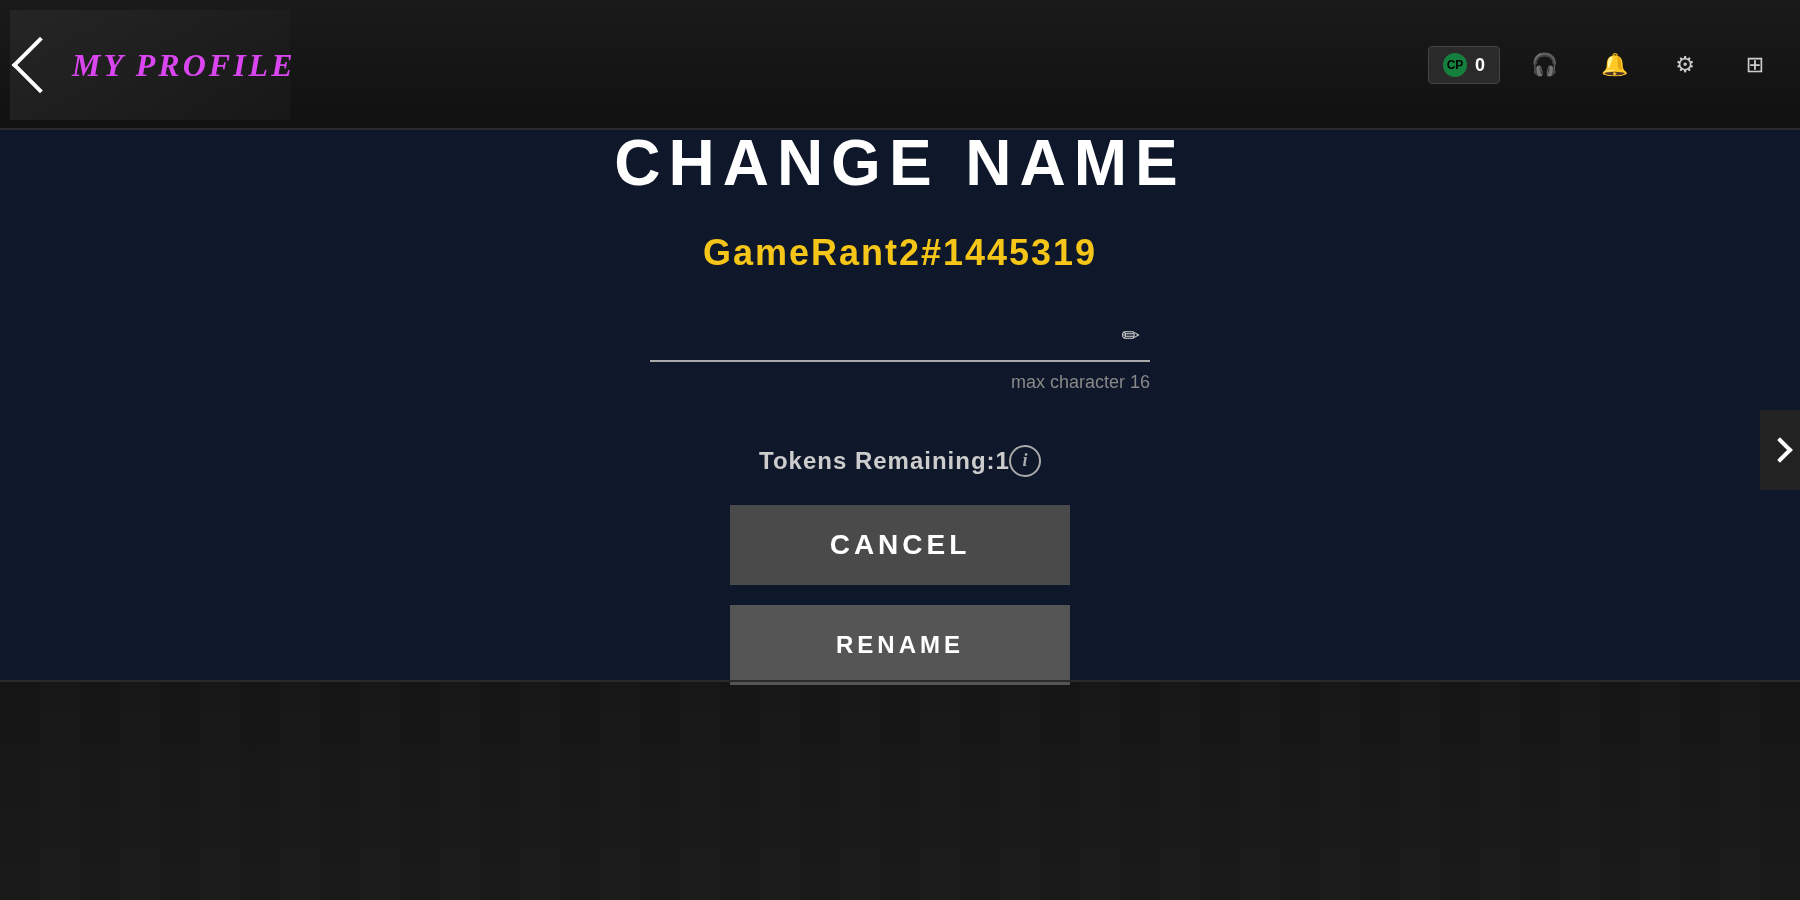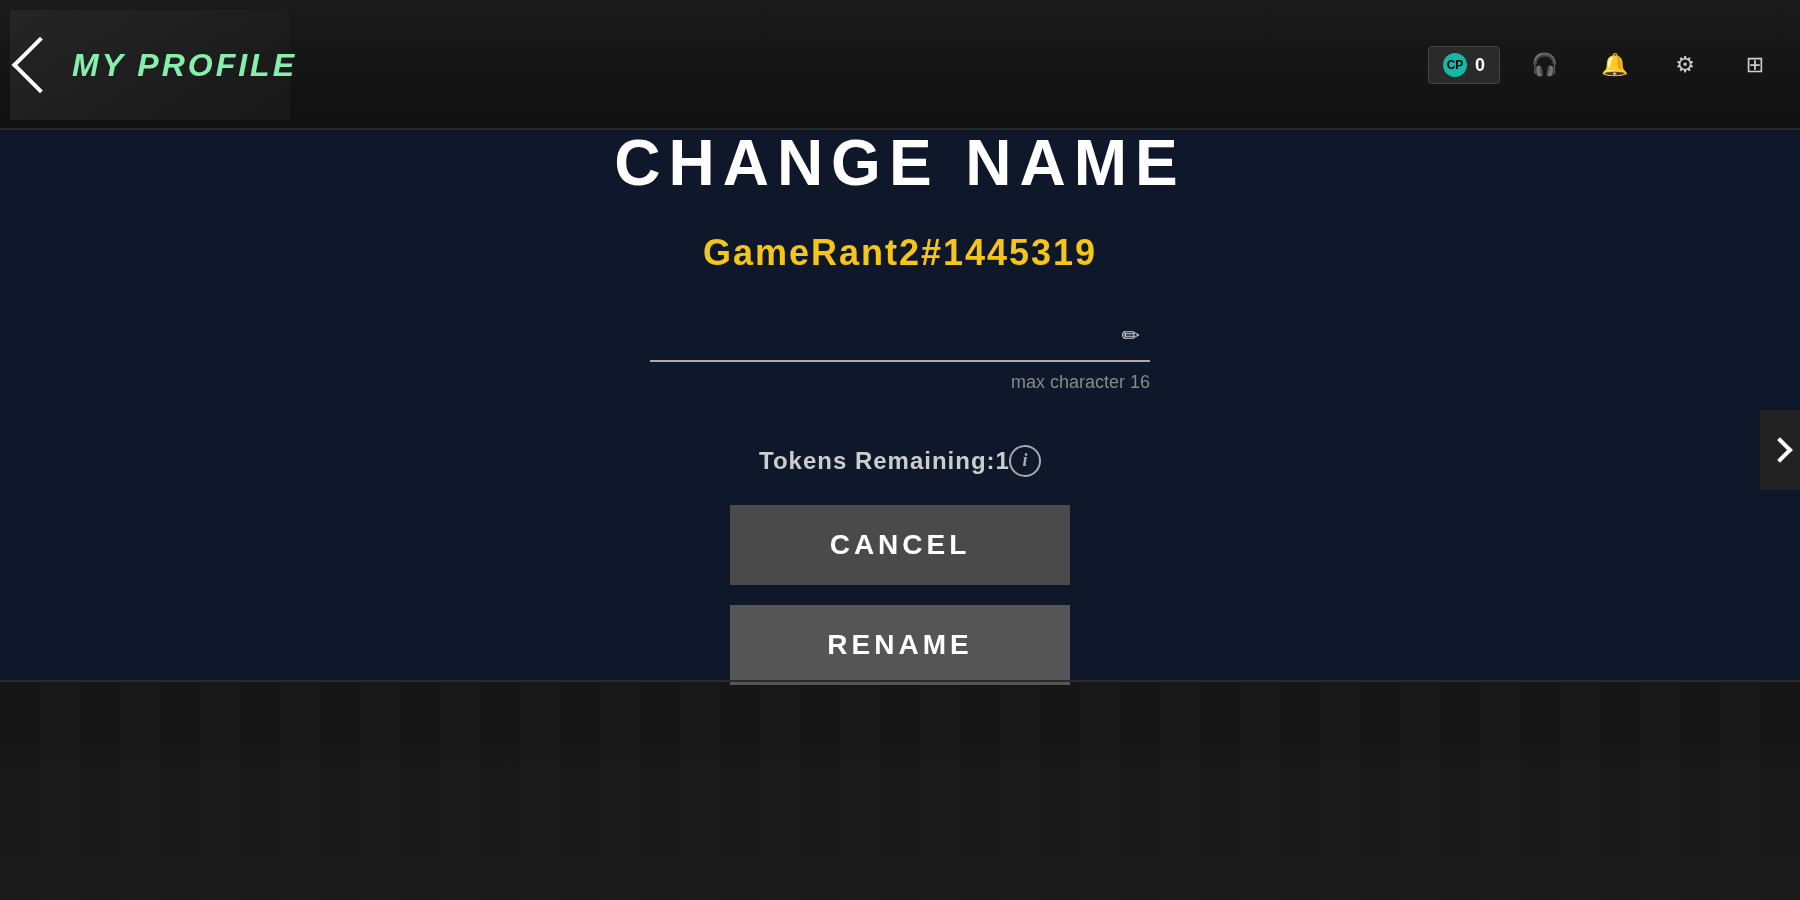--- a/index.html
+++ b/index.html
@@ -77,24 +77,25 @@
       height: 40px;
       border-left: 4px solid #fff;
       border-bottom: 4px solid #fff;
       transform: rotate(45deg);
       display: inline-block;
     }
 
     .page-title {
       font-size: 32px;
       font-weight: 900;
-      color: #86efac;
+      color: #d946ef;
       letter-spacing: 3px;
       text-transform: uppercase;
       font-style: italic;
+      font-family: Liberation Serif, serif;
     }
 
     
     .topbar-right {
       position: absolute;
       right: 20px;
       top: 0;
       height: 130px;
       display: flex;
       align-items: center;
@@ -122,21 +123,21 @@
       align-items: center;
       gap: 8px;
       color: #fff;
       font-size: 18px;
       font-weight: bold;
     }
 
     .currency-icon {
       width: 24px;
       height: 24px;
-      background: #14b8a6;
+      background: #15803d;
       border-radius: 50%;
       display: flex;
       align-items: center;
       justify-content: center;
       font-size: 12px;
       font-weight: bold;
       color: #000;
     }
 
     
@@ -290,21 +291,21 @@
       cursor: pointer;
       transition: background 0.2s;
     }
 
     .btn-rename {
       width: 340px;
       height: 80px;
       background: #555555;
       border: none;
       color: #ffffff;
-      font-size: 28px;
+      font-size: 24px;
       font-weight: 900;
       letter-spacing: 4px;
       text-transform: uppercase;
       cursor: pointer;
       transition: background 0.2s;
     }
 
     
     .topbar-separator {
       position: absolute;

